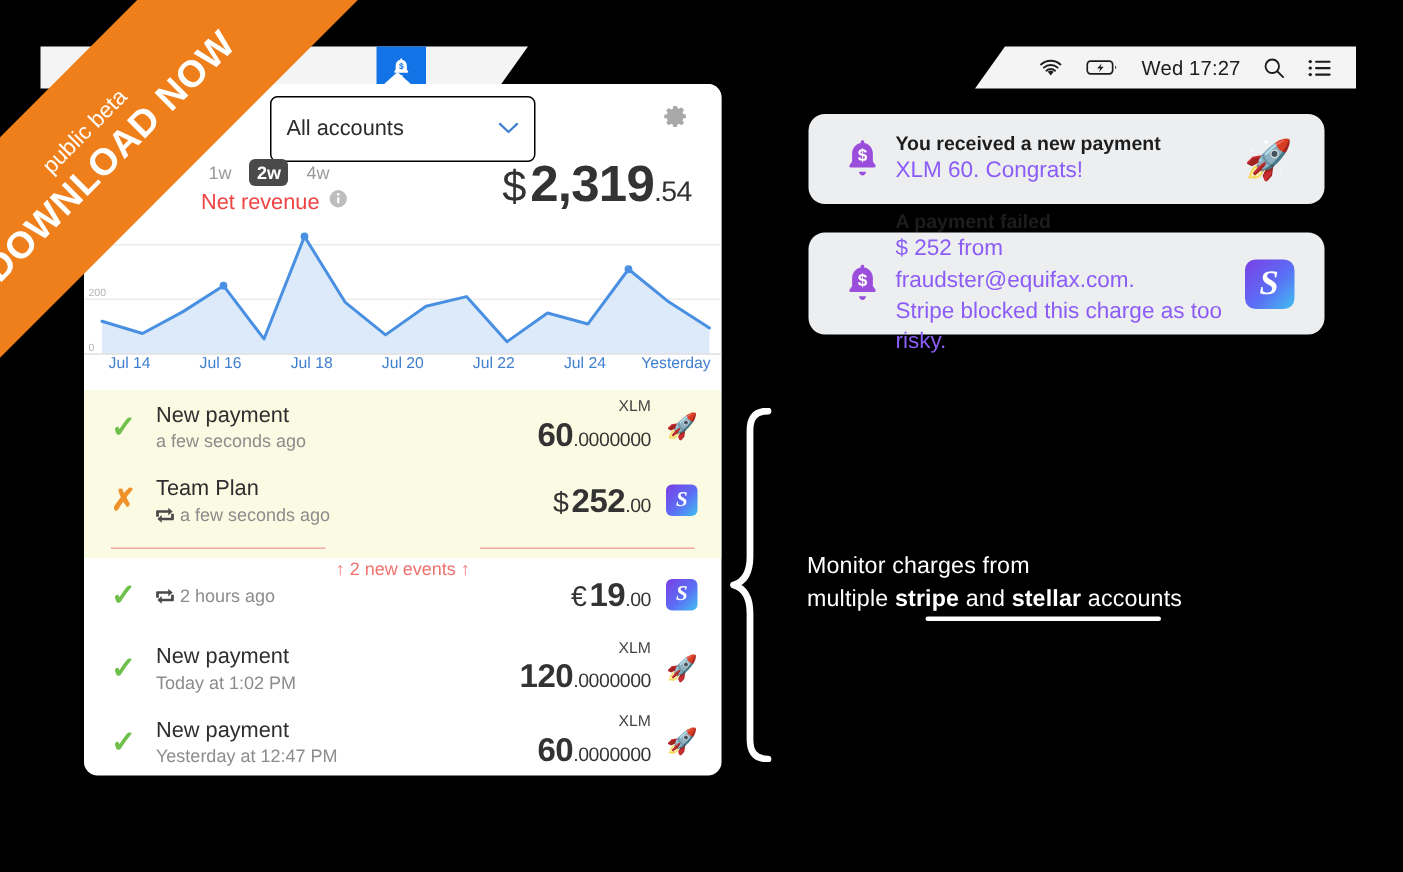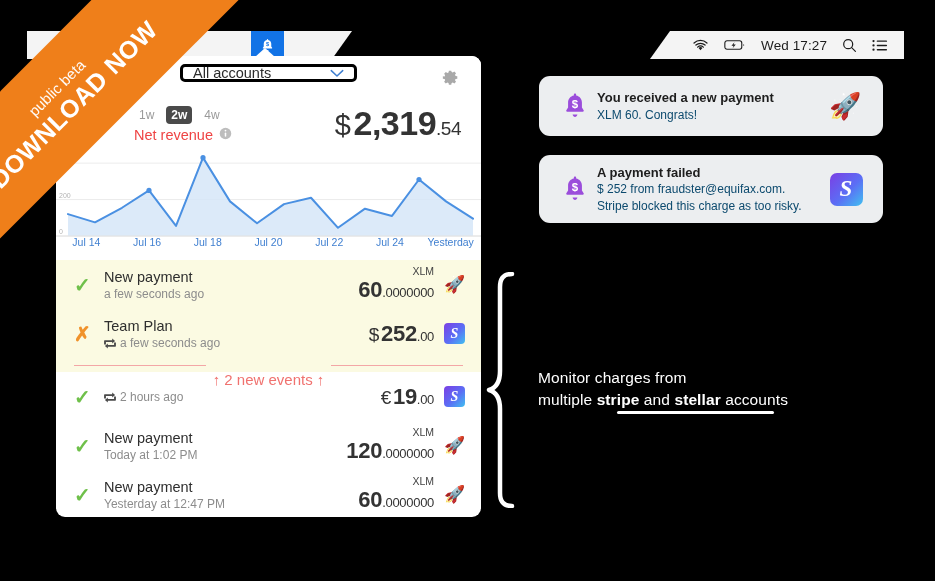--- a/index.html
+++ b/index.html
@@ -26,22 +26,22 @@
 
   
   .card { position:absolute; left:56px; top:56px; width:425px; height:461px;
           background:#fff; border-radius:9px; overflow:hidden; }
   .card-arrow { position:absolute; left:255px; top:48px; width:0; height:0;
           border-left:10px solid transparent; border-right:10px solid transparent;
           border-bottom:9px solid #fff; }
 
   .card-top { position:relative; height:204px; background:#fff; }
 
-  .acct-select { position:absolute; left:124px; top:8px; width:177px; height:18px;
-          border:3px solid #000000; border-radius:5px; background:#fff;
+  .acct-select { position:absolute; left:124px; top:8px; width:177px; height:44px;
+          border:1px solid #000000; border-radius:5px; background:#fff;
           display:flex; align-items:center; padding:0 10px; }
   .acct-select .lbl { font-size:14.5px; color:#2b2b2b; flex:1; }
   .gear { position:absolute; right:22px; top:13px; }
 
   .ranges { position:absolute; left:78px; top:50px; display:flex; align-items:center; gap:7px; }
   .range { font-size:12px; color:#9a9a9a; padding:2px 5px; border-radius:4px; }
   .range.sel { background:#4a4a4a; color:#fff; font-weight:bold; }
 
   .netrev { position:absolute; left:78px; top:70px; display:flex; align-items:center; gap:6px; }
   .netrev .t { font-size:14.5px; color:#ef4444; }
@@ -75,31 +75,31 @@
   .stripe-ico { width:21px; height:21px; border-radius:4px;
                 background:linear-gradient(135deg,#7b3fe4 0%,#5b6ef5 55%,#40c0f0 100%);
                 color:#fff; font-size:14px; font-weight:bold; font-style:italic;
                 display:flex; align-items:center; justify-content:center;
                 font-family:"Liberation Serif", serif; }
   .rocket { font-size:17px; line-height:1; }
 
   .divider { position:relative; height:14px; display:flex; align-items:center;
              padding:0 18px; background:#fbfae2; }
   .divider .ln { flex:1; height:1px; background:#f3a6a6; }
-  .divider .txt { font-size:15px; color:#f0726f; padding:0 7px; white-space:nowrap;margin-top:28px; }
+  .divider .txt { font-size:12px; color:#f0726f; padding:0 7px; white-space:nowrap;margin-top:28px; }
 
   
   .notif { position:absolute; background:#eceef0; border-radius:11px;
            display:flex; align-items:center; padding:12px 14px; }
   .n1 { left:539px; top:76px; width:344px; height:60px; }
   .n2 { left:539px; top:155px; width:344px; height:68px; }
   .notif .bell { width:44px; flex:none; display:flex; align-items:center; justify-content:center; }
   .notif .body { flex:1; }
   .notif .nt { font-size:13px; color:#1d1d1d; font-weight:bold; line-height:1.35; }
-  .notif .ns { font-size:12px; color:#0c4a6e; line-height:1.38; }
+  .notif .ns { font-size:15px; color:#8b5cf6; line-height:1.38; }
   .notif .nico { width:46px; flex:none; display:flex; align-items:center; justify-content:center; }
   .notif .nico .stripe-big { width:33px; height:33px; border-radius:7px;
            background:linear-gradient(135deg,#7b3fe4 0%,#5b6ef5 55%,#40c0f0 100%);
            color:#fff; font-size:23px; font-weight:bold; font-style:italic;
            display:flex; align-items:center; justify-content:center;
            font-family:"Liberation Serif", serif; }
   .notif .nico .rk { font-size:26px; line-height:1; }
 
   
   .brace { position:absolute; left:486px; top:272px; width:40px; height:236px; }

